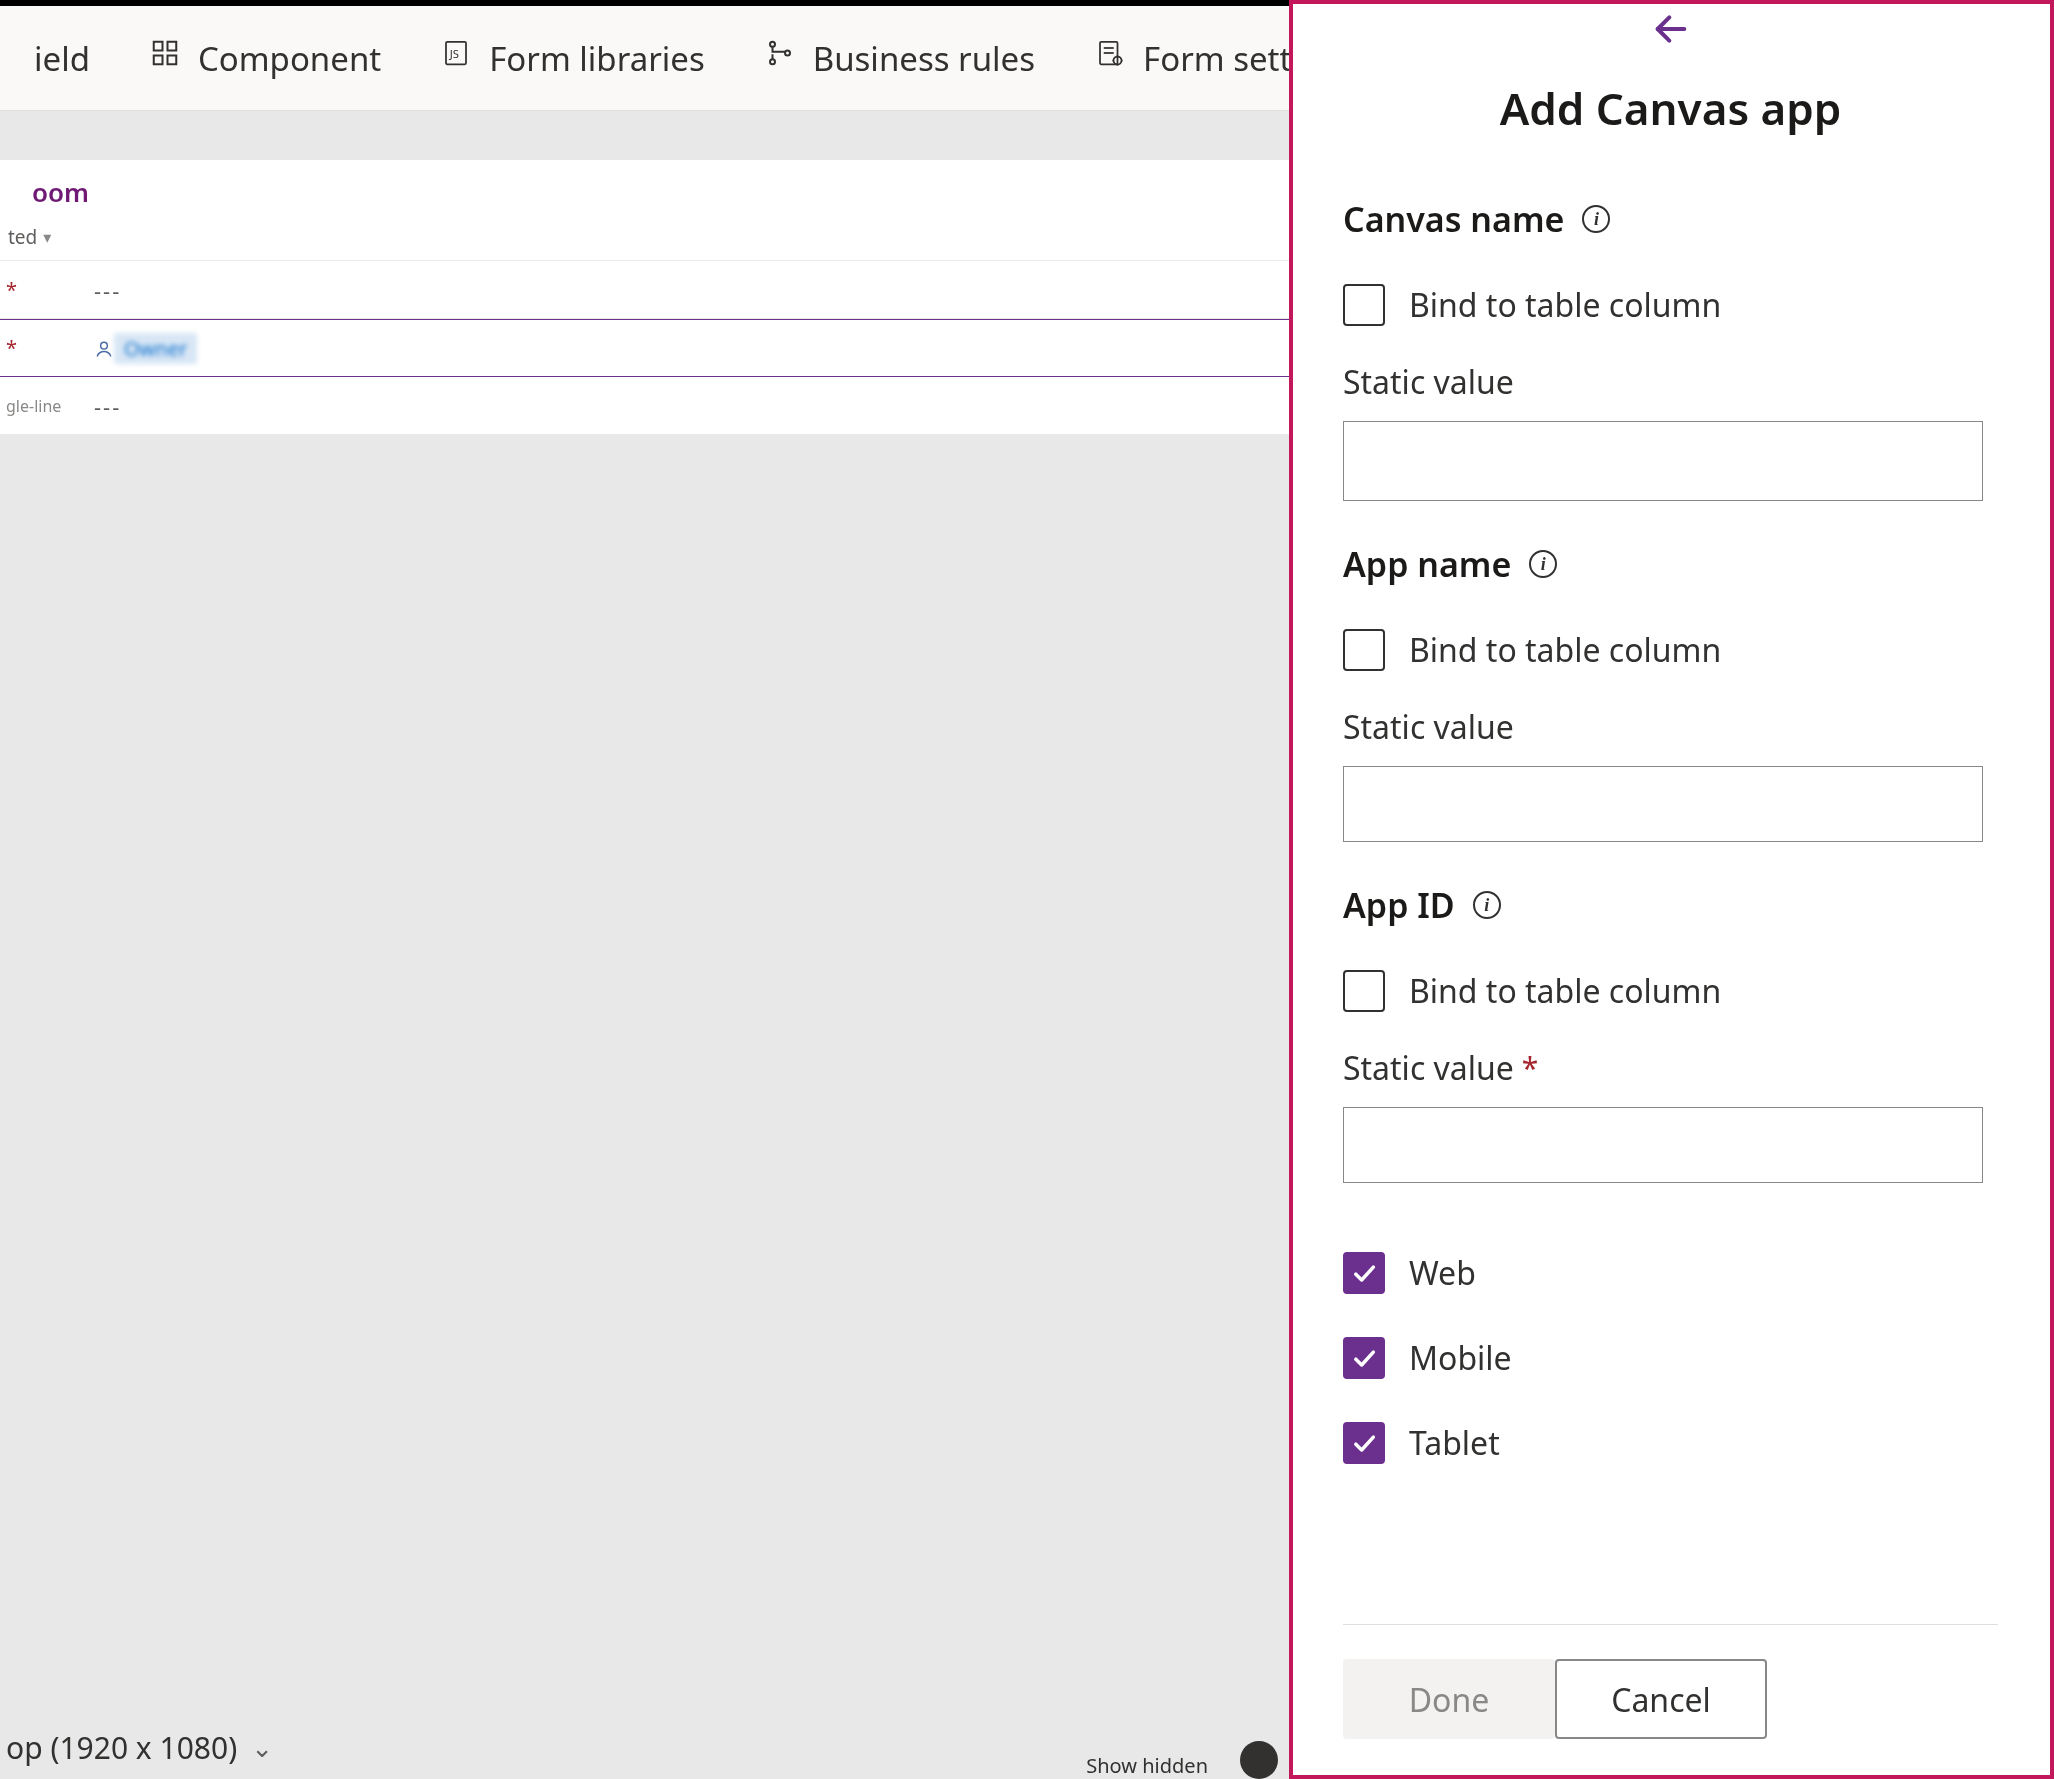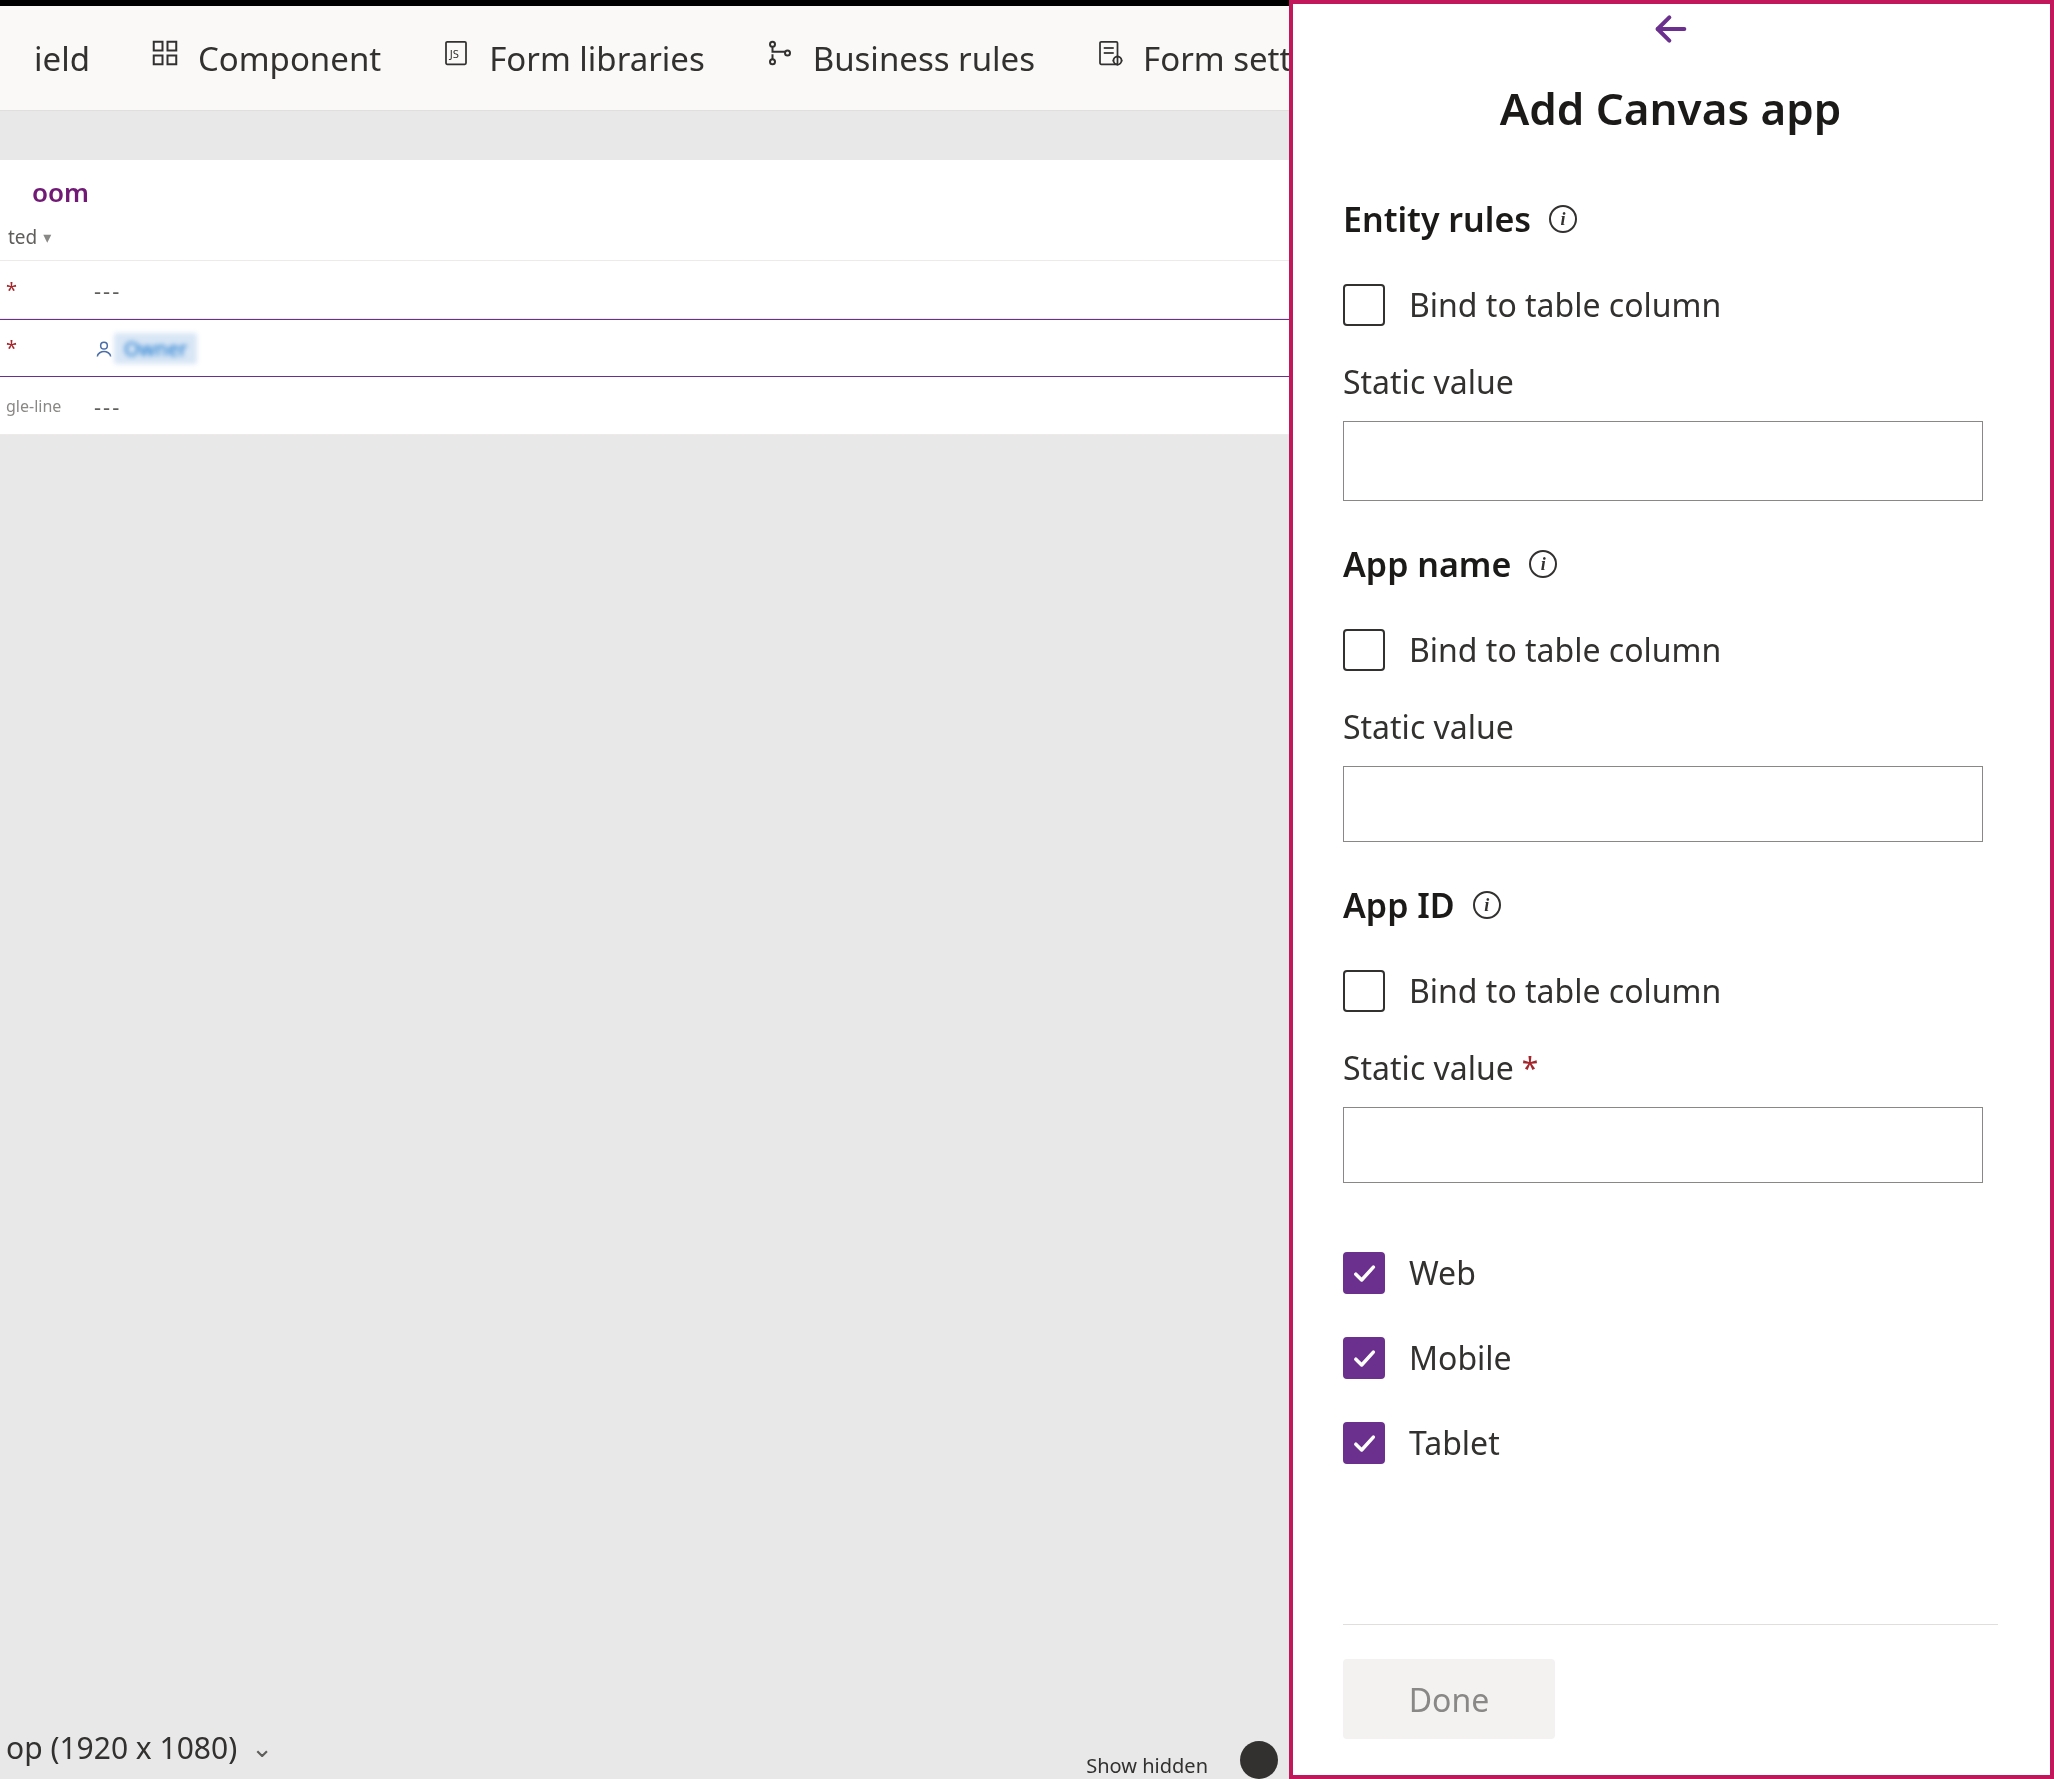--- a/index.html
+++ b/index.html
@@ -236,21 +236,21 @@
         <svg viewBox="0 0 24 24" width="40" height="40" fill="none" stroke="#6b2f8e" stroke-width="2.4" stroke-linecap="round" stroke-linejoin="round">
           <line x1="20" y1="12" x2="4" y2="12"></line>
             <polyline points="11 5 4 12 11 19"></polyline>
         </svg>
       </button>
       <h1>Add Canvas app</h1>
     </div>
 
     <div class="section">
       <div class="section-label">
-        <span>Entity rules</span>
+        <span>Canvas name</span>
         <span class="info-icon">i</span>
       </div>
       <label class="checkbox-row">
         <span class="cb"></span>
         <span class="cb-text">Bind to table column</span>
       </label>
       <div class="sub-label">Static value</div>
       <input class="text-input" value="" style="">
     </div>
 
@@ -305,15 +305,16 @@
           <svg viewBox="0 0 24 24" width="28" height="28" fill="none" stroke="#fff" stroke-width="3" stroke-linecap="round" stroke-linejoin="round">
               <polyline points="5 13 10 18 20 7"></polyline>
             </svg>
         </span>
         <span class="cb-text">Tablet</span>
       </label>
     </div>
 
     <div class="panel-footer">
       <button class="btn btn-done" disabled="">Done</button>
+      <button class="btn btn-cancel">Cancel</button>
     </div>
   </div>
 </aside>
 
 </body></html>

